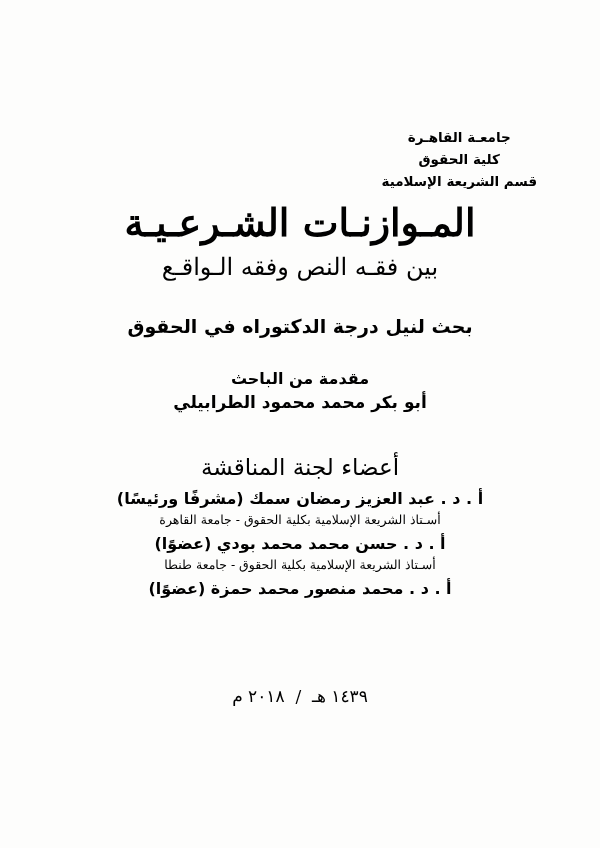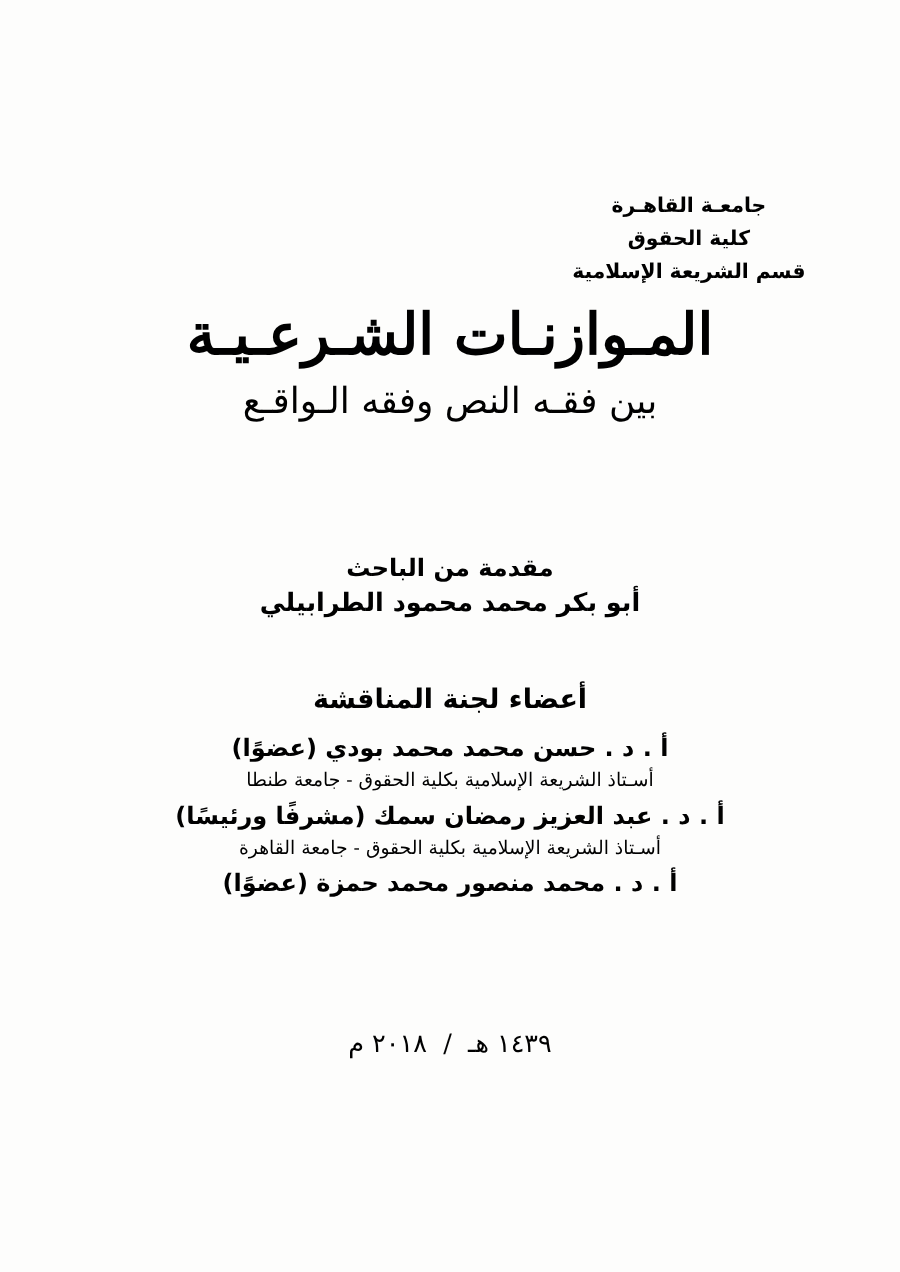--- a/index.html
+++ b/index.html
@@ -69,23 +69,23 @@
   .researcher-label { font-size: 16px; line-height: 23px; }
   .researcher-name  { font-size: 17px; line-height: 24px; }
   .committee-block {
     position: absolute;
     top: 455px;
     left: 0;
     width: 100%;
     text-align: center;
   }
   .committee-heading {
-    font-size: 18px;
+    font-size: 23px;
     line-height: 24px;
-    font-weight: bold;
+    font-weight: normal;
     margin-bottom: 8px;
   }
   .member-name {
     font-size: 16px;
     line-height: 23px;
     font-weight: bold;
   }
   .member-affiliation {
     font-size: 12.5px;
     line-height: 20px;
@@ -114,37 +114,38 @@
   <div class="header-block">
     <div>جامعـة القاهـرة</div>
     <div>كلية الحقوق</div>
     <div>قسم الشريعة الإسلامية</div>
   </div>
 
   <div class="main-title">المـوازنـات الشـرعـيـة</div>
 
   <div class="subtitle">بين فقـه النص وفقه الـواقـع</div>
 
+  <div class="degree-line">بحث لنيل درجة الدكتوراه في الحقوق</div>
 
   <div class="researcher-block">
     <div class="researcher-label">مقدمة من الباحث</div>
     <div class="researcher-name">أبو بكر محمد محمود الطرابيلي</div>
   </div>
 
   <div class="committee-block">
     <div class="committee-heading">أعضاء لجنة المناقشة</div>
 
     <div class="committee-member">
-      <div class="member-name">أ . د . حسن محمد محمد بودي (عضوًا)</div>
-      <div class="member-affiliation">أسـتاذ الشريعة الإسلامية بكلية الحقوق - جامعة طنطا</div>
+      <div class="member-name">أ . د . عبد العزيز رمضان سمك (مشرفًا ورئيسًا)</div>
+      <div class="member-affiliation">أسـتاذ الشريعة الإسلامية بكلية الحقوق - جامعة القاهرة</div>
     </div>
 
     <div class="committee-member">
-      <div class="member-name">أ . د . عبد العزيز رمضان سمك (مشرفًا ورئيسًا)</div>
-      <div class="member-affiliation">أسـتاذ الشريعة الإسلامية بكلية الحقوق - جامعة القاهرة</div>
+      <div class="member-name">أ . د . حسن محمد محمد بودي (عضوًا)</div>
+      <div class="member-affiliation">أسـتاذ الشريعة الإسلامية بكلية الحقوق - جامعة طنطا</div>
     </div>
 
     <div class="committee-member">
       <div class="member-name">أ . د . محمد منصور محمد حمزة (عضوًا)</div>
     </div>
   </div>
 
   <div class="date-line">١٤٣٩ هـ  /  ٢٠١٨ م</div>
 
 </div>

